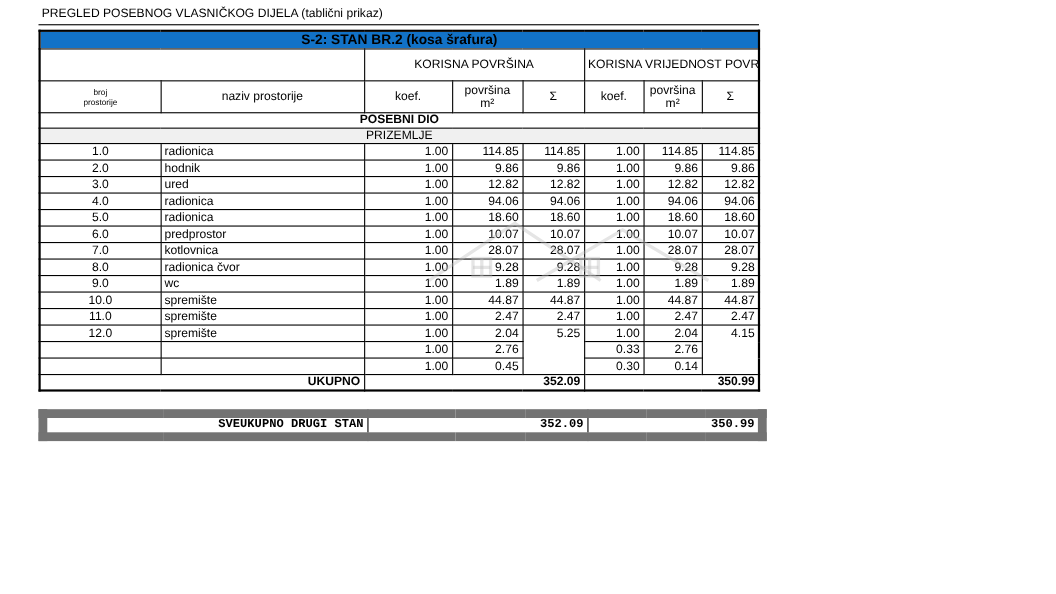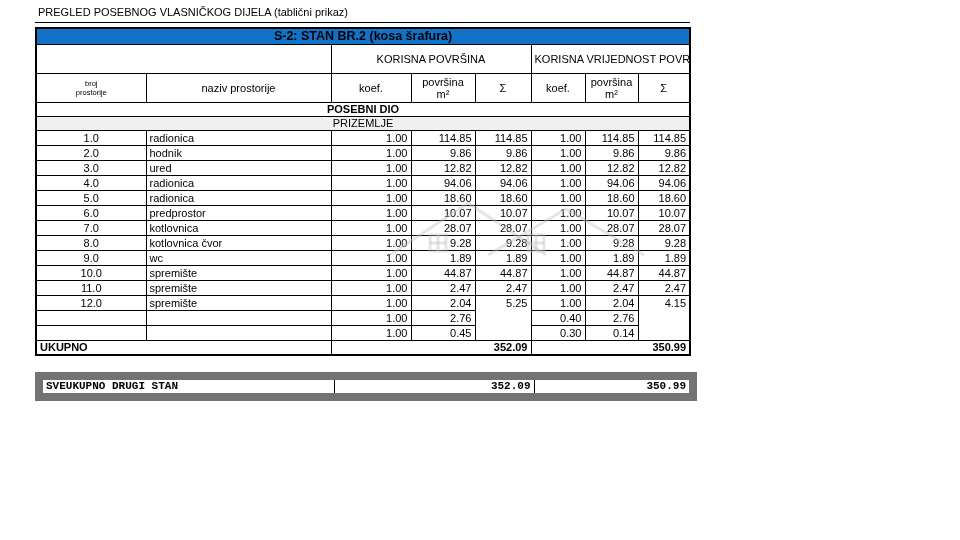--- a/index.html
+++ b/index.html
@@ -41,21 +41,21 @@
   }
   td.two-line { line-height:12px; }
   tr.r-sec td { height:13px; text-align:center; }
   tr.r-sec.posebni td { font-weight:bold;margin-top:32px; }
   tr.r-sec.prizemlje td { background:var(--section-bg); }
   td.c-broj { text-align:center; }
   td.c-naziv { text-align:left; }
   td.num { text-align:right; }
   td.merged { vertical-align:top; line-height:14px;margin-top:32px; }
   tr.r-total td { height:13px; font-weight:bold; }
-  td.total-label { text-align:left; }
+  td.total-label { text-align:right; }
   
   .watermark {
     position:absolute; left:330px; top:183px; width:380px; height:175px;
     pointer-events:none; text-align:center;
   }
   .wm-houses { position:absolute; left:30px; top:0; }
   .wm-brand {
     position:absolute; left:0; right:0; top:92px;
     font-size:42px; font-weight:bold; letter-spacing:6px;
     color:rgba(255,255,255,0.55); -webkit-text-stroke:1.3px rgba(185,185,185,0.45);
@@ -186,21 +186,21 @@
     <td class="c-naziv">kotlovnica</td>
     <td class="num">1.00</td>
     <td class="num">28.07</td>
     <td class="num">28.07</td>
     <td class="num">1.00</td>
     <td class="num">28.07</td>
     <td class="num">28.07</td>
   </tr>
   <tr>
     <td class="c-broj">8.0</td>
-    <td class="c-naziv">kotlovnica čvor</td>
+    <td class="c-naziv">radionica čvor</td>
     <td class="num">1.00</td>
     <td class="num">9.28</td>
     <td class="num">9.28</td>
     <td class="num">1.00</td>
     <td class="num">9.28</td>
     <td class="num">9.28</td>
   </tr>
   <tr>
     <td class="c-broj">9.0</td>
     <td class="c-naziv">wc</td>
@@ -239,21 +239,21 @@
     <td class="num merged" rowspan="3">5.25</td>
     <td class="num">1.00</td>
     <td class="num">2.04</td>
     <td class="num merged" rowspan="3">4.15</td>
   </tr>
   <tr>
     <td class="c-broj"></td>
     <td class="c-naziv"></td>
     <td class="num">1.00</td>
     <td class="num">2.76</td>
-    <td class="num">0.40</td>
+    <td class="num">0.33</td>
     <td class="num">2.76</td>
   </tr>
   <tr>
     <td class="c-broj"></td>
     <td class="c-naziv"></td>
     <td class="num">1.00</td>
     <td class="num">0.45</td>
     <td class="num">0.30</td>
     <td class="num">0.14</td>
   </tr>

